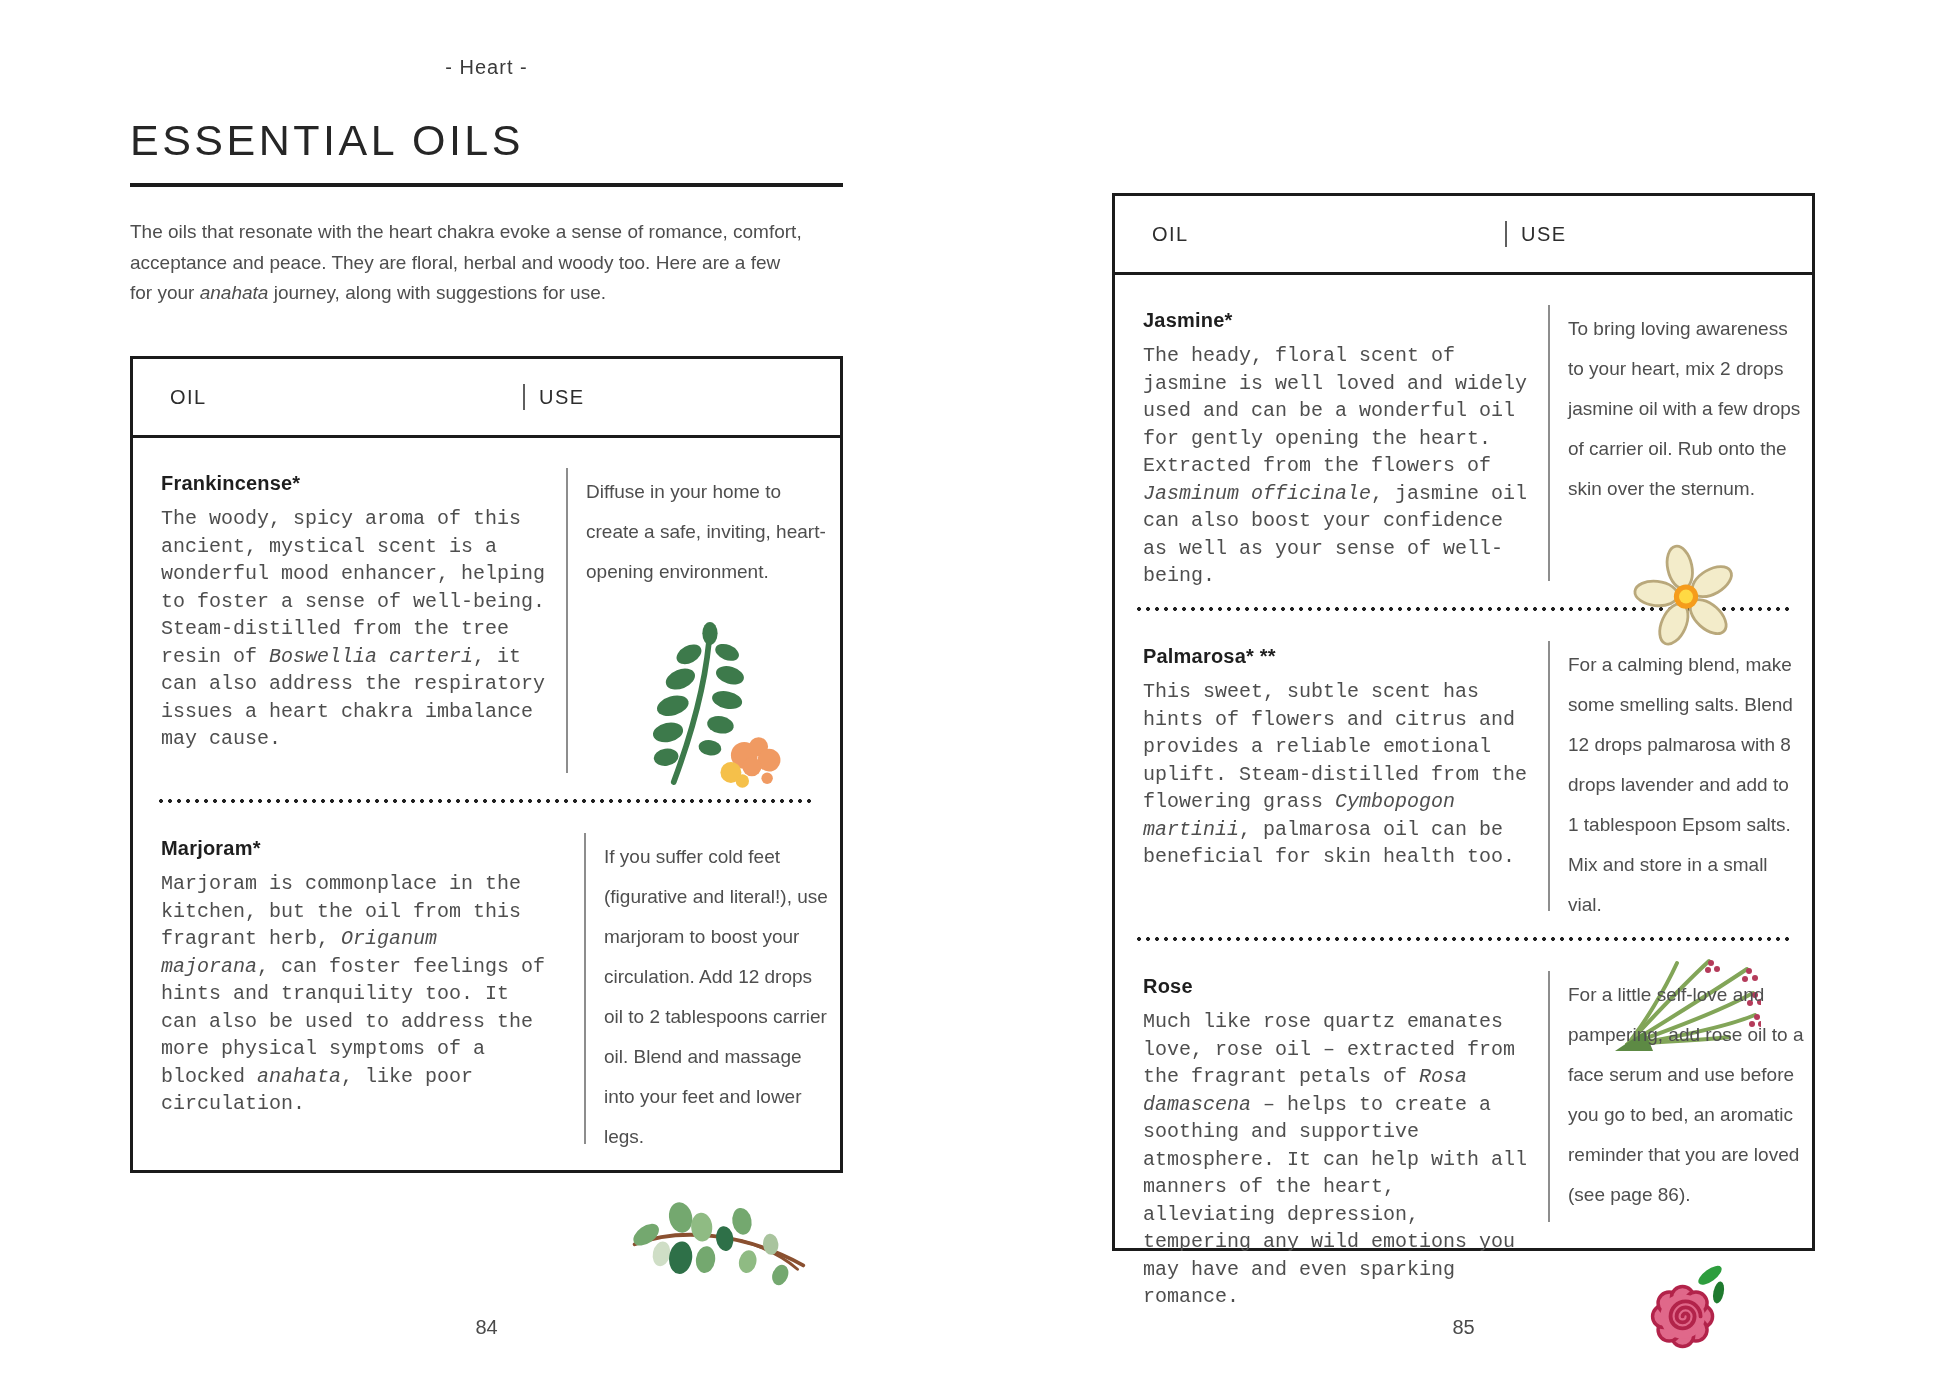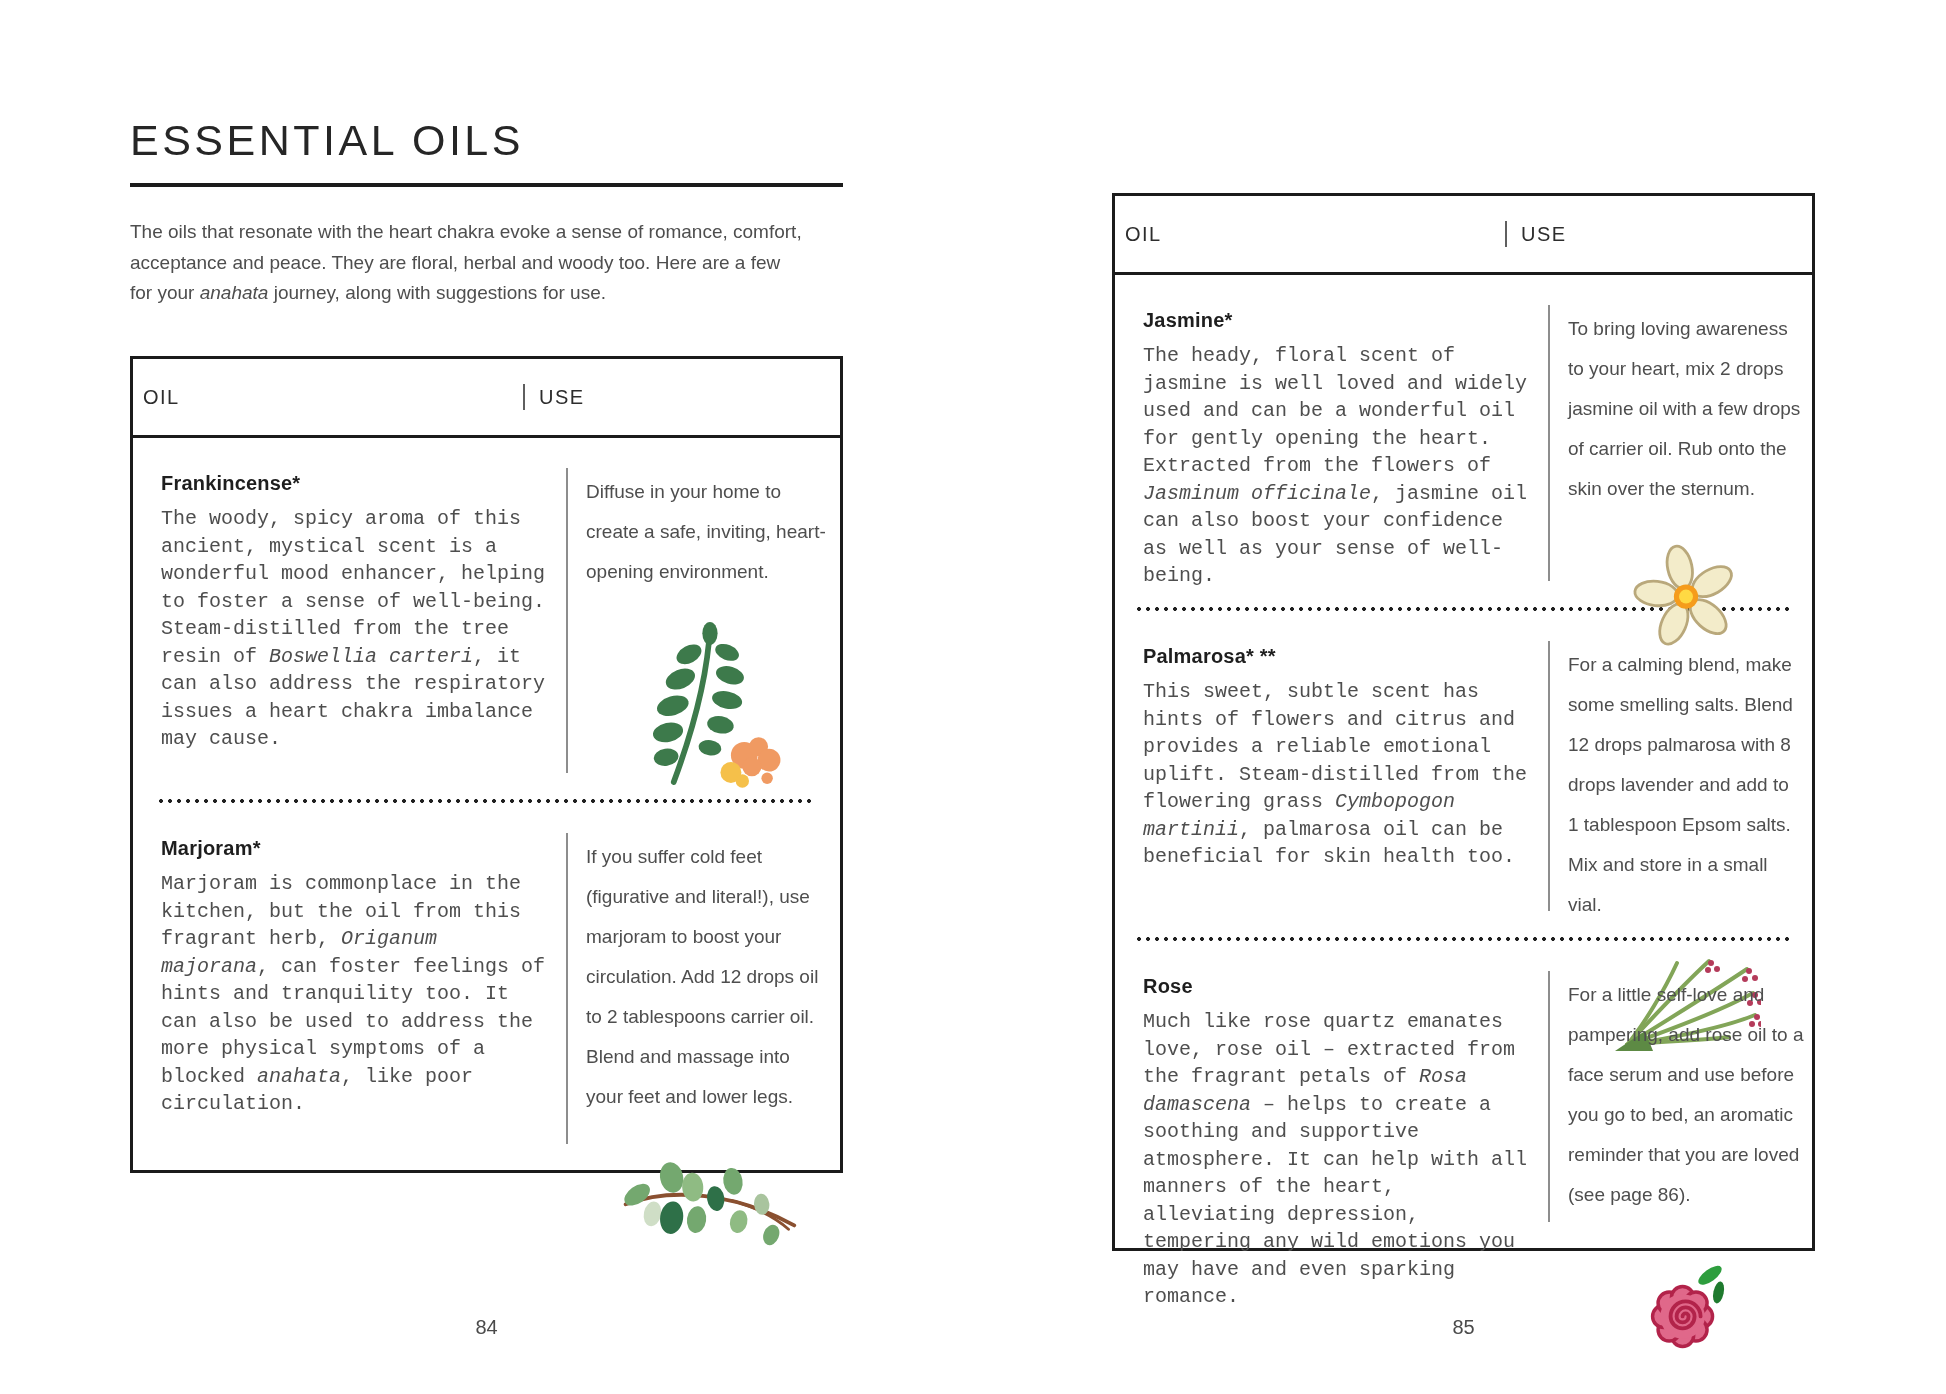--- a/index.html
+++ b/index.html
@@ -20,31 +20,31 @@
   .title-rule { position:absolute; top:183px; left:0; width:100%; height:4px; background:#1b1b1b; }
 
   .intro { position:absolute; top:217px; left:0; width:672px; margin:0;
     font-size:19px; line-height:30.5px; color:#4e4e4e; }
 
   .oil-table { position:absolute; left:0; border:3px solid #1b1b1b; background:#fff; box-sizing:border-box; }
   .table-left  { top:356px; width:713px; height:817px; }
   .table-right { top:193px; width:703px; height:1058px; }
 
   .thead { display:flex; align-items:center; height:79px; border-bottom:3px solid #1b1b1b; box-sizing:border-box; }
-  .head-oil { width:342px; padding-left:10px; box-sizing:border-box;
+  .head-oil { width:342px; padding-left:37px; box-sizing:border-box;
     font-size:20px; letter-spacing:1.5px; color:#2d2d2d; }
   .head-use { display:flex; align-items:center; gap:14px; font-size:20px; letter-spacing:1.5px; color:#2d2d2d;padding-left:48px; }
   .tick { width:2px; height:26px; background:#5f5f5f; }
 
   .row { display:flex; box-sizing:border-box; }
   .row-oil { width:433px; box-sizing:border-box; padding:34px 10px 0 28px; }
   .row-use { flex:1; position:relative; box-sizing:border-box; padding:34px 8px 0 20px; }
   .row-use::before { content:""; position:absolute; left:0; top:30px; bottom:26px; width:2px; background:#8d8d8d; }
 
-  .h-frank { height:361px; } .h-marj { height:367px; }
+  .h-frank { height:361px; } .h-marj { height:367px;gap:18px; }
   .h-jas   { height:332px; } .h-palm { height:326px; } .h-rose { height:307px; }
 
   .dotted { height:4px; margin:0 26px;
     background-image:radial-gradient(circle at 2px 2px, #1f1f1f 1.7px, transparent 2.2px);
     background-size:9px 4px; background-repeat:repeat-x; }
   .table-right .dotted { margin:0 22px; }
 
   .oil-name { margin:0 0 10px 0; font-size:20px; font-weight:bold; letter-spacing:0.2px; color:#1e1e1e; }
   .oil-desc { margin:0; font-size:20px; line-height:27.5px; color:#4e4e4e;font-family:Liberation Mono, monospace; }
   .use-text { margin:0; font-size:19px; line-height:40px; color:#4e4e4e; }
@@ -77,20 +77,21 @@
   .rose-fill { fill:#e0688a; }
   .rose-spiral { stroke:#b2234a; stroke-width:4.5; fill:none; stroke-linecap:round; }
   .rleaf1 { fill:#2e9e3e; } .rleaf2 { fill:#1f7a2e; }
 </style>
 </head>
 <body>
 
 <div>
 
   <div class="page page-left">
+    <div class="running-head">- Heart -</div>
     <h1 class="title">ESSENTIAL OILS</h1>
     <div class="title-rule"></div>
     <p class="intro"><span>The oils that resonate with the heart chakra evoke a sense of romance, comfort, acceptance and peace. They are floral, herbal and woody too. Here are a few for your </span><span class="it">anahata</span><span> journey, along with suggestions for use.</span></p>
 
     <div class="oil-table table-left">
       <div class="thead">
         <div class="head-oil">OIL</div>
         <div class="head-use">
           <span class="tick"></span>
           <span>USE</span>

